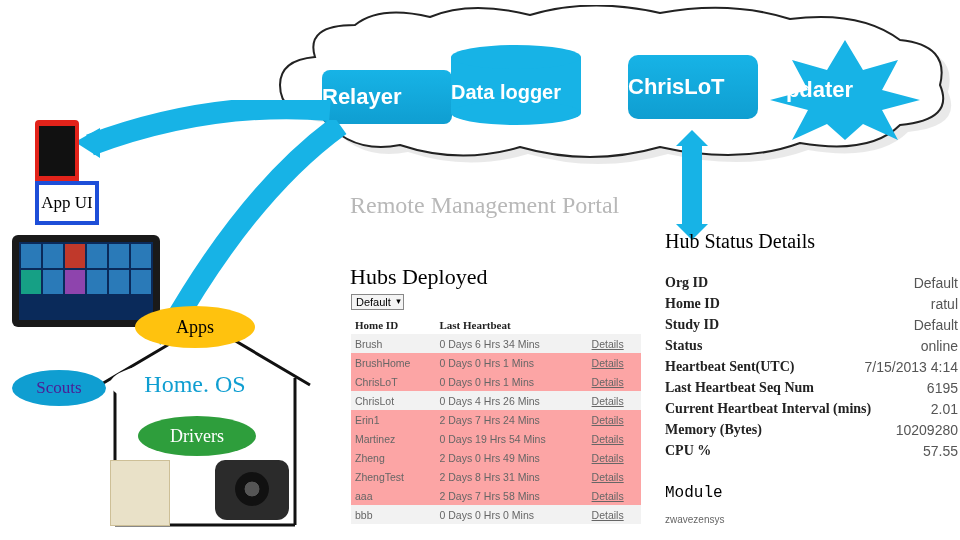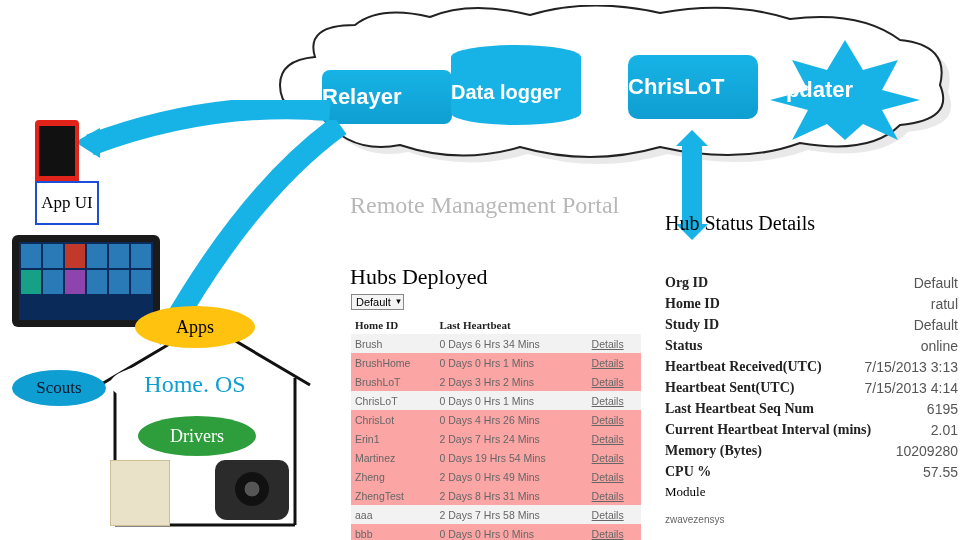--- a/index.html
+++ b/index.html
@@ -12,52 +12,52 @@
   .datalogger { top: 45px; left: 451px; width: 112px; height: 80px; }
   .datalogger .cyl-top, .datalogger .cyl-bot { position: absolute; left:0; width:130px; height:24px; border-radius: 65px/12px; background:#17b3e6; }
   .datalogger .cyl-top { top:0; }
   .datalogger .cyl-bot { bottom:0; }
   .datalogger .cyl-body { position:absolute; top:12px; left:0; width:130px; height:56px; background:#17b3e6; }
   .datalogger .txt { position:relative; z-index:2; color:#fff; text-align:center; font-size:20px; line-height:22px; padding-top:14px; }
   .monitor { top: 55px; left: 628px; width: 130px; height: 64px; background: linear-gradient(#17b3e6,#0f9ed1); border-radius:10px; color:#fff; font-size:22px; }
   .updater { top: 40px; left: 770px; width: 150px; height: 100px; color:#fff; font-size:22px; }
   .updater svg { position:absolute; inset:0; }
   .updater span { position:relative; z-index:2; }
-  .appui { position:absolute; top:181px; left:35px; width:64px; height:44px; background:#fff; border:2px solid #1d4ed8; display:flex; align-items:center; justify-content:center; font-family:"Segoe UI Semibold"; font-size:17px; line-height:18px; text-align:center; }
+  .appui { position:absolute; top:181px; left:35px; width:64px; height:44px; background:#fff; border:4px solid #1d4ed8; display:flex; align-items:center; justify-content:center; font-family:"Segoe UI Semibold"; font-size:17px; line-height:18px; text-align:center; }
   .phone { position:absolute; top:120px; left:35px; width:44px; height:74px; background:#e2231a; border-radius:4px; }
   .phone::before { content:""; position:absolute; top:6px; left:4px; width:36px; height:50px; background:#111; }
   .tablet { position:absolute; top:235px; left:12px; width:148px; height:92px; background:#1a1a1a; border-radius:6px; padding:7px; }
   .tablet-screen { width:100%; height:100%; background:#0a2a5a; display:grid; grid-template-columns:repeat(6,1fr); grid-auto-rows:24px; gap:2px; padding:2px; }
   .tablet-screen div { background:#2a7ab8; } .tablet-screen div:nth-child(3){background:#c0392b;} .tablet-screen div:nth-child(7){background:#16a085;} .tablet-screen div:nth-child(9){background:#8e44ad;}
   .house { position:absolute; top:315px; left:90px; width:230px; height:212px; }
   .house svg { position:absolute; inset:0; }
   .apps { position:absolute; top:306px; left:135px; width:120px; height:42px; background:#ffc20e; border-radius:50%/50%; display:flex; align-items:center; justify-content:center; font-family:"Segoe UI Semibold"; font-size:18px; }
   .homeos { position:absolute; top:360px; left:110px; width:170px; height:48px; background:#fff; border-radius:85px/24px; display:flex; align-items:center; justify-content:center; font-family:"Segoe UI Semibold"; font-size:24px; color:#0f9ed1; }
   .drivers { position:absolute; top:416px; left:138px; width:118px; height:40px; background:#2e9e3c; border-radius:59px/20px; display:flex; align-items:center; justify-content:center; font-family:"Segoe UI Semibold"; font-size:18px; color:#fff; }
-  .scouts { position:absolute; top:370px; left:12px; width:94px; height:36px; background:#0f9ed1; border-radius:47px/18px; display:flex; align-items:center; justify-content:center; font-family:"Segoe UI Semibold"; font-size:17px; color:#0f172a; }
+  .scouts { position:absolute; top:370px; left:12px; width:94px; height:36px; background:#0f9ed1; border-radius:47px/18px; display:flex; align-items:center; justify-content:center; font-family:"Segoe UI Semibold"; font-size:17px; color:#4c1d95; }
   .camera { position:absolute; top:460px; left:215px; width:74px; height:60px; background:#2b2b2b; border-radius:10px 10px 12px 12px; }
   .camera::before { content:""; position:absolute; top:12px; left:20px; width:34px; height:34px; border-radius:50%; background:radial-gradient(circle,#555 30%,#111 32%); }
   .sensor { position:absolute; top:460px; left:110px; width:60px; height:66px; background:#e9e1c8; border:1px solid #cdbf97; }
   .arrow { position:absolute; }
   .portal-title { position:absolute; top:192px; left:350px; font-family:"Segoe UI Light","Segoe UI"; font-size:24px; color:#b8b8b8; }
   .hubs-title { position:absolute; top:264px; left:350px; font-family:"Segoe UI Semibold"; font-size:22px; }
   .filter { position:absolute; top:294px; left:351px; font-size:11px; border:1px solid #888; padding:1px 12px 1px 4px; background:#f4f4f4; }
   .filter::after { content:"▾"; position:absolute; right:2px; top:1px; font-size:9px; }
   .table { position:absolute; top:316px; left:351px; width:290px; border-collapse:collapse; font-size:10.5px; color:#666; }
   .table th { text-align:left; font-family:"Segoe UI Semibold"; color:#222; font-weight:600; padding:3px 4px; font-size:11px; }
   .table td { padding:3.5px 4px; }
   .table tbody tr { background:#fca5a5; }
   .table tbody tr:nth-child(1), .table tbody tr:nth-child(4), .table tbody tr:nth-child(10) { background:#f2f2f2; }
   .details-link { text-decoration:underline; }
-  .status-title { position:absolute; top:212px; left:665px; font-family:"Segoe UI Semibold"; font-size:20px; }
+  .status-title { position:absolute; top:230px; left:665px; font-family:"Segoe UI Semibold"; font-size:20px; }
   .kv { position:absolute; top:272px; left:665px; width:293px; font-size:14px; }
   .kv-row { display:flex; justify-content:space-between; padding:2.5px 0; }
   .kv-row .k { font-family:"Segoe UI Semibold"; font-weight:600; color:#222; }
   .kv-row .v { color:#555; }
-  .module { position:absolute; top:484px; left:665px; font-family:Liberation Serif, serif; font-size:13px; }
+  .module { position:absolute; top:484px; left:665px; font-family:Liberation Mono, monospace; font-size:16px; }
   .module-val { position:absolute; top:514px; left:665px; font-size:10px; color:#666; }
 </style>
 </head>
 <body>
 
 <div class="cloud-shadow">
   <svg viewBox="0 0 700 165">
       <path d="M60 110 Q20 110 20 80 Q20 55 55 52 Q45 20 95 20 Q120 0 170 12 Q210 -5 270 10 Q330 -8 400 8 Q470 -5 530 14 Q600 5 640 35 Q690 40 680 80 Q695 115 640 120 Q610 150 540 138 Q480 160 400 142 Q330 162 260 142 Q200 160 140 140 Q90 150 60 110 Z" fill="#888"></path>
     </svg>
 </div>
@@ -162,25 +162,20 @@
         <td>Brush</td>
         <td>0 Days 6 Hrs 34 Mins</td>
         <td><span class="details-link">Details</span></td>
       </tr>
       <tr>
         <td>BrushHome</td>
         <td>0 Days 0 Hrs 1 Mins</td>
         <td><span class="details-link">Details</span></td>
       </tr>
       <tr>
-        <td>BrushLoT</td>
-        <td>2 Days 3 Hrs 2 Mins</td>
-        <td><span class="details-link">Details</span></td>
-      </tr>
-      <tr>
         <td>ChrisLoT</td>
         <td>0 Days 0 Hrs 1 Mins</td>
         <td><span class="details-link">Details</span></td>
       </tr>
       <tr>
         <td>ChrisLot</td>
         <td>0 Days 4 Hrs 26 Mins</td>
         <td><span class="details-link">Details</span></td>
       </tr>
       <tr>
@@ -228,24 +223,20 @@
     </div>
     <div class="kv-row">
       <span class="k">Study ID</span>
       <span class="v">Default</span>
     </div>
     <div class="kv-row">
       <span class="k">Status</span>
       <span class="v">online</span>
     </div>
     <div class="kv-row">
-      <span class="k">Heartbeat Received(UTC)</span>
-      <span class="v">7/15/2013 3:13</span>
-    </div>
-    <div class="kv-row">
       <span class="k">Heartbeat Sent(UTC)</span>
       <span class="v">7/15/2013 4:14</span>
     </div>
     <div class="kv-row">
       <span class="k">Last Heartbeat Seq Num</span>
       <span class="v">6195</span>
     </div>
     <div class="kv-row">
       <span class="k">Current Heartbeat Interval (mins)</span>
       <span class="v">2.01</span>

